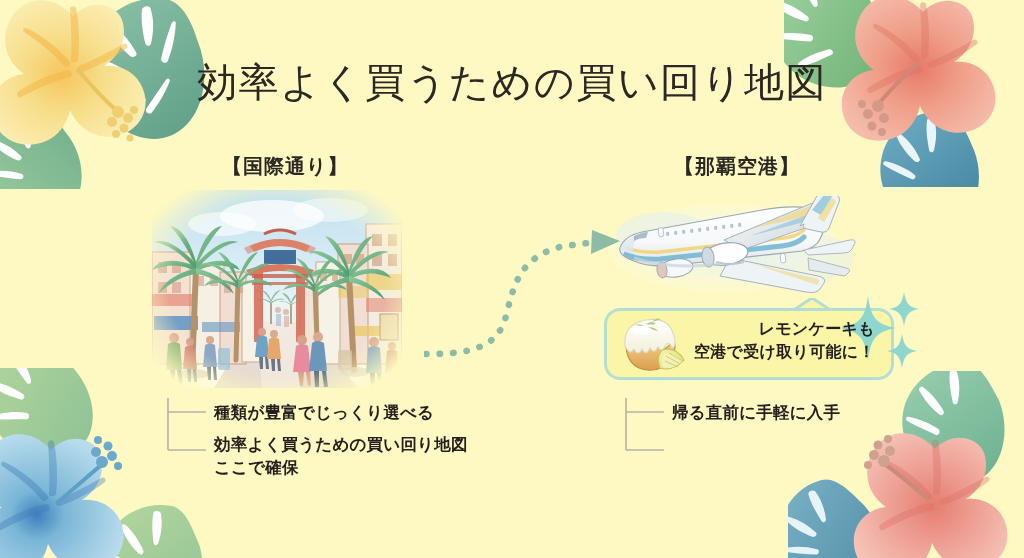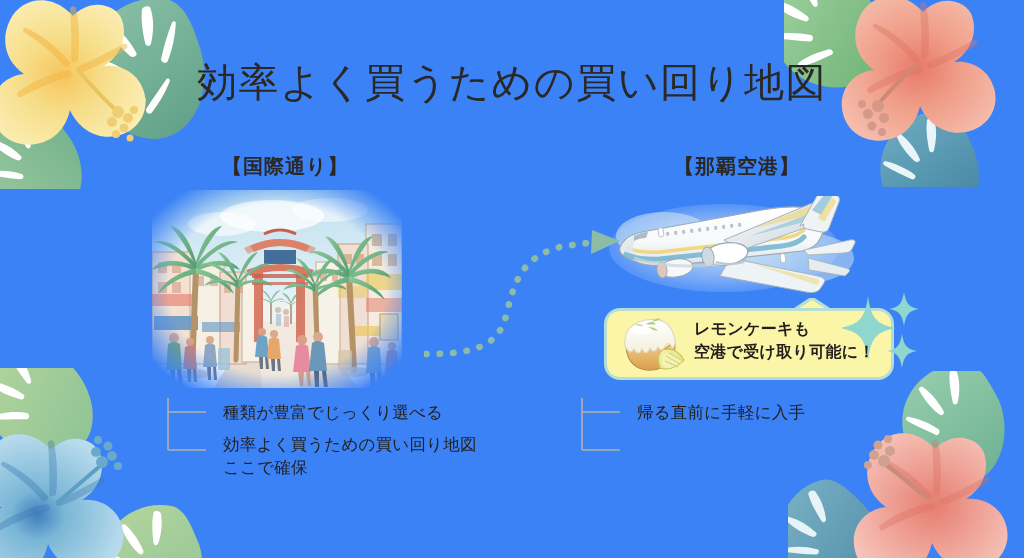--- a/index.html
+++ b/index.html
@@ -8,21 +8,21 @@
     padding: 0;
     background: #ffffff;
   }
   body {
     font-family: "Liberation Sans", "DejaVu Sans", sans-serif;
   }
   #stage {
     position: relative;
     width: 1024px;
     height: 558px;
-    background: #3b82f6;
+    background: #fef9c3;
     overflow: hidden;
   }
 
   
   .corner {
     position: absolute;
     pointer-events: none;
   }
   .corner svg { display: block; }
   #corner-tl { left: -14px;  top: -16px; }
@@ -74,20 +74,21 @@
     height: 156px;
   }
 
   
   #promo-bubble {
     position: absolute;
     left: 604px;
     top: 298px;
     width: 271px;
     height: 82px;
+    text-align: right;
   }
   #promo-bubble-body {
     position: absolute;
     left: 0; top: 10px;
     width: 290px;
     height: 72px;
     background: #fbf5a8;
     border: 3px solid #b4ded4;
     border-radius: 16px;
     box-sizing: border-box;
@@ -127,38 +128,37 @@
     pointer-events: none;
   }
 
   
   .bullets {
     position: absolute;
     width: 340px;
     height: 96px;
   }
   #bullets-left  { left: 166px; top: 398px; }
-  #bullets-right { left: 580px; top: 398px; }
+  #bullets-right { left: 624px; top: 398px; }
   .bullets .bracket {
     position: absolute;
     left: 0; top: 0;
     width: 48px;
     height: 80px;
   }
   .bullet-item {
     position: absolute;
     left: 48px;
     font-size: 16.5px;
-    font-weight: 400;
+    font-weight: 700;
     line-height: 1.38;
     color: #231f1c;
     font-family: "DejaVu Sans", "Liberation Sans", sans-serif;
     white-space: pre-line;
     letter-spacing: 0.2px;
-    margin-left: 9px;
   }
   .bullet-item.row1 { top: 4px; }
   .bullet-item.row2 { top: 36px; }
 </style>
 </head>
 <body>
 
 <div id="stage">
 
   <div class="corner" id="corner-tl">

